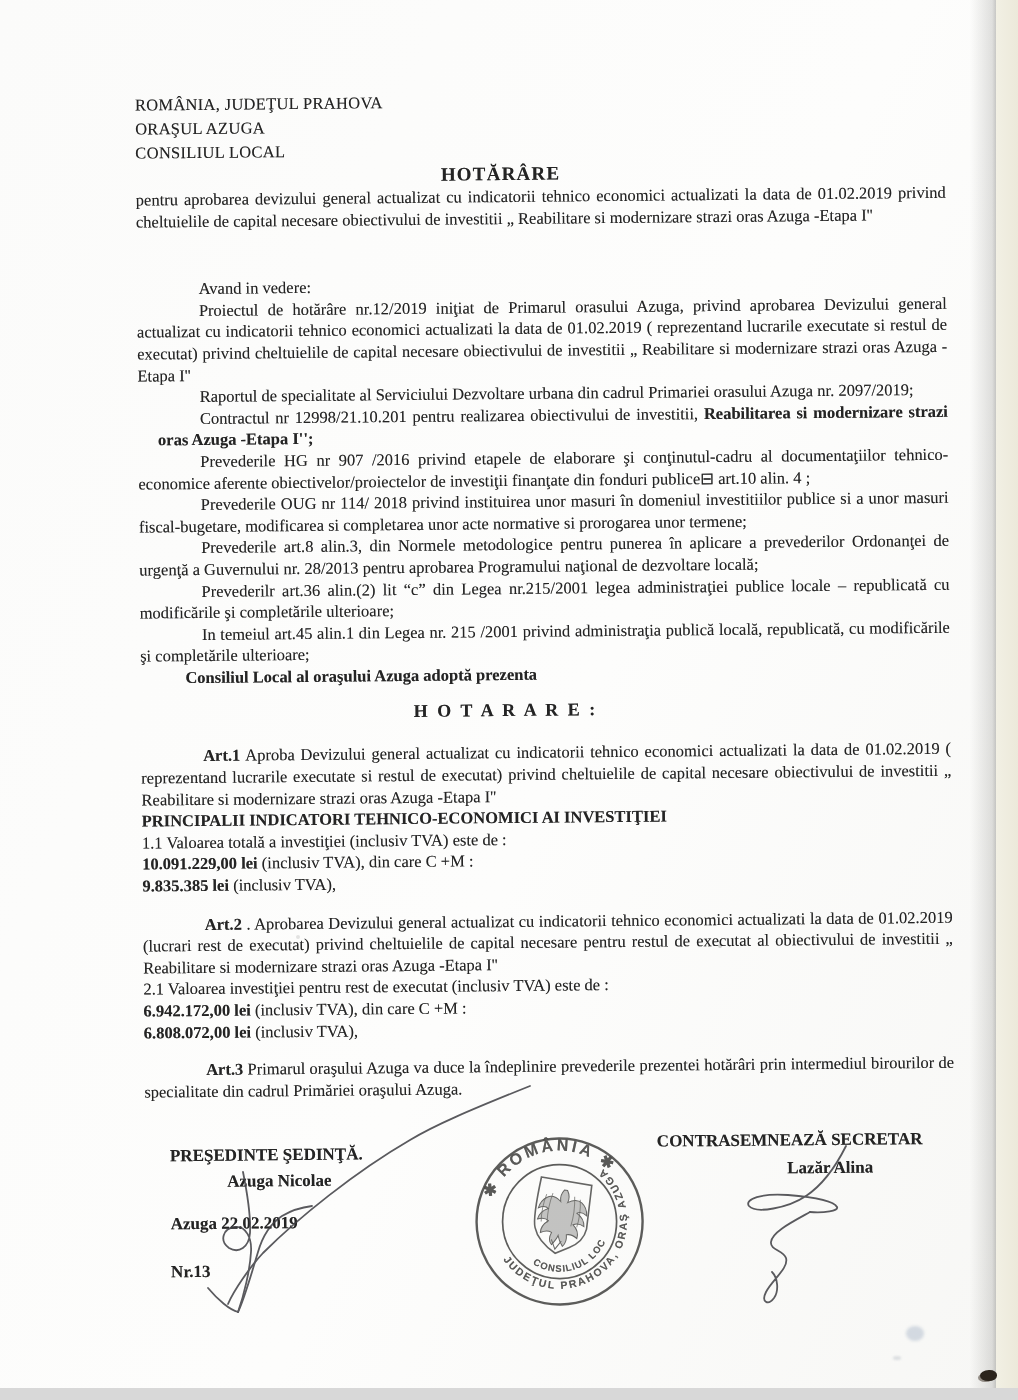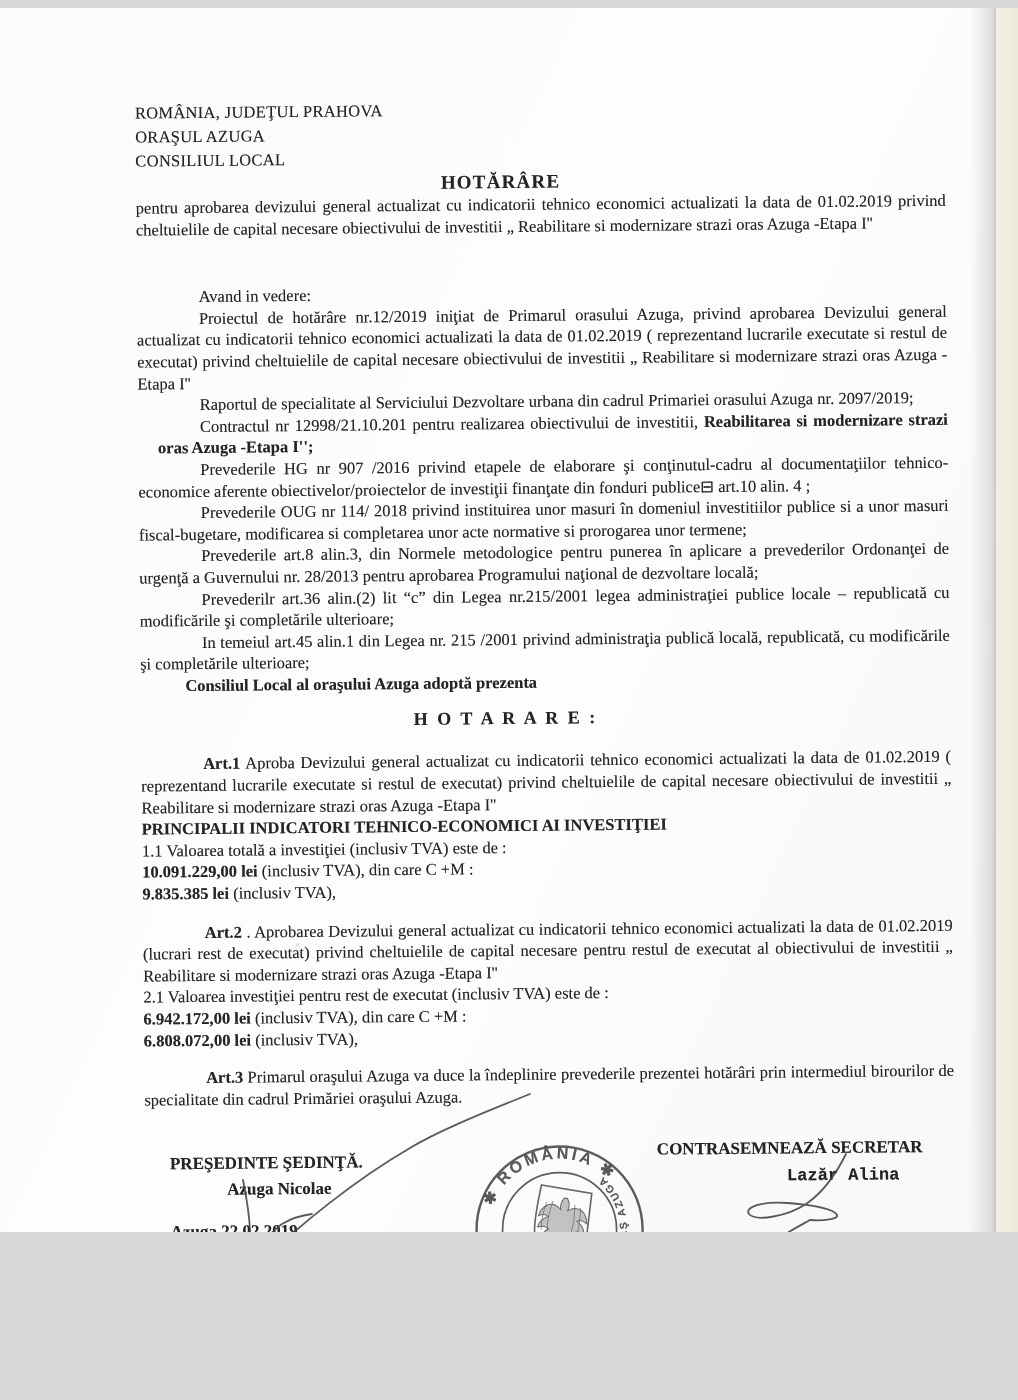--- a/index.html
+++ b/index.html
@@ -1,17 +1,17 @@
 <!DOCTYPE html>
 <html><head>
 <meta charset="utf-8">
 <style>
   html,body{margin:0;padding:0;background:#d8d8d8;}
   .page{
-    position:relative;width:1018px;height:1224px;margin:8px auto;
+    position:relative;width:1018px;height:1388px;margin:0 auto;
     background:linear-gradient(115deg,#fbfbfa 0%,#fdfdfc 55%,#f7f7f5 100%);
     overflow:hidden;
     font-family:"Liberation Serif",serif;
     color:#242424;
   }
   .content{
     position:absolute;left:0;top:0;width:1018px;box-sizing:border-box;
     padding:90px 68px 0 140px;
     transform:rotate(-0.55deg);
     transform-origin:509px 640px;
@@ -103,21 +103,21 @@
     <p class="nojust"><b>6.808.072,00 lei</b><span> (inclusiv TVA),</span></p>
 
     <p class="indent mt16"><b>Art.3</b><span> Primarul oraşului Azuga va duce la îndeplinire prevederile prezentei hotărâri prin intermediul birourilor de specialitate din cadrul Primăriei oraşului Azuga.</span></p>
 
     <div class="sig-section">
       <div class="sig-label" style="left:25px;top:44px;">PREŞEDINTE ŞEDINŢĂ.</div>
       <div class="sig-label" style="left:82px;top:70px;">Azuga Nicolae</div>
       <div class="sig-label" style="left:25px;top:112px;">Azuga 22.02.2019</div>
       <div class="sig-label" style="left:25px;top:160px;">Nr.13</div>
       <div class="sig-label" style="left:512px;top:34px;">CONTRASEMNEAZĂ  SECRETAR</div>
-      <div class="sig-label" style="left:642px;top:62px;font-family:Liberation Mono, monospace;">Lazăr Alina</div>
+      <div class="sig-label" style="left:642px;top:62px;">Lazăr Alina</div>
 
       <svg class="stamp" width="174" height="174" viewBox="0 0 174 174">
         <defs>
           <path id="arcTop" d="M 19 69 A 70 70 0 0 1 148 52"></path>
           <path id="arcRing" d="M 28 121 A 68 68 0 1 0 126 31"></path>
           <path id="arcInner" d="M 58 128 A 50 50 0 0 0 134 104"></path>
         </defs>
         <g fill="none" stroke="#4b4b49" opacity="0.9">
           <circle cx="87" cy="87" r="83" stroke-width="2.4"></circle>
           <circle cx="87" cy="87" r="57" stroke-width="1.7"></circle>

